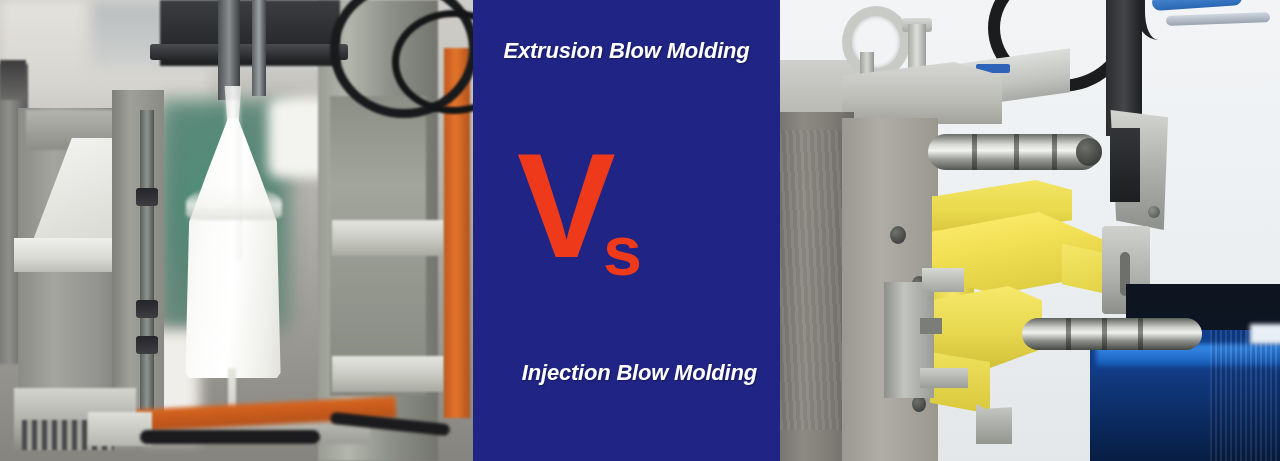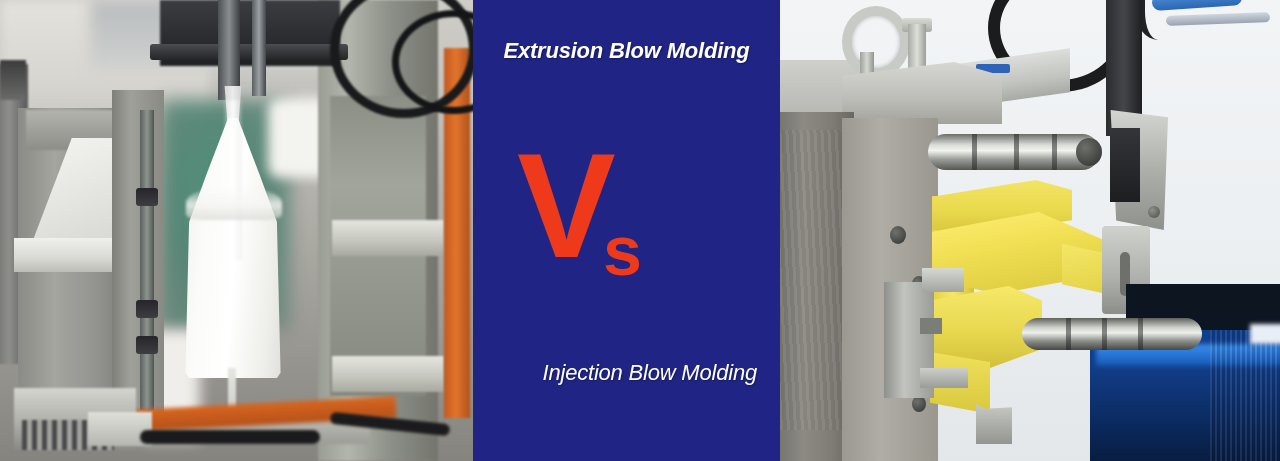--- a/index.html
+++ b/index.html
@@ -280,21 +280,21 @@
     font-weight: bold;
     color: #ee3a1a;
     font-family: "Liberation Sans", sans-serif;
   }
   .cp-subtitle {
     position: absolute;
     right: 23px;
     top: 360px;
     color: #ffffff;
     font-size: 22px;
-    font-weight: normal;
+    font-weight: bold;
     font-style: italic;
     letter-spacing: -0.2px;
     text-shadow: 1px 1px 2px rgba(0,0,0,.35);
     white-space: nowrap;
   }
 
   
   .photo-right {
     position: relative;
     width: 500px;

